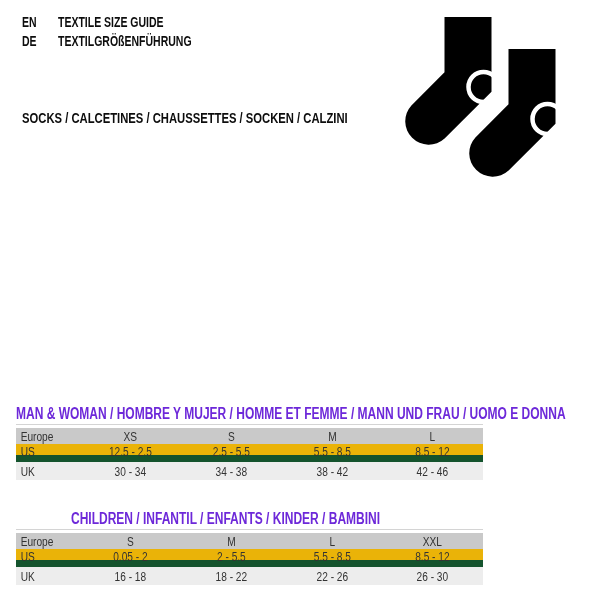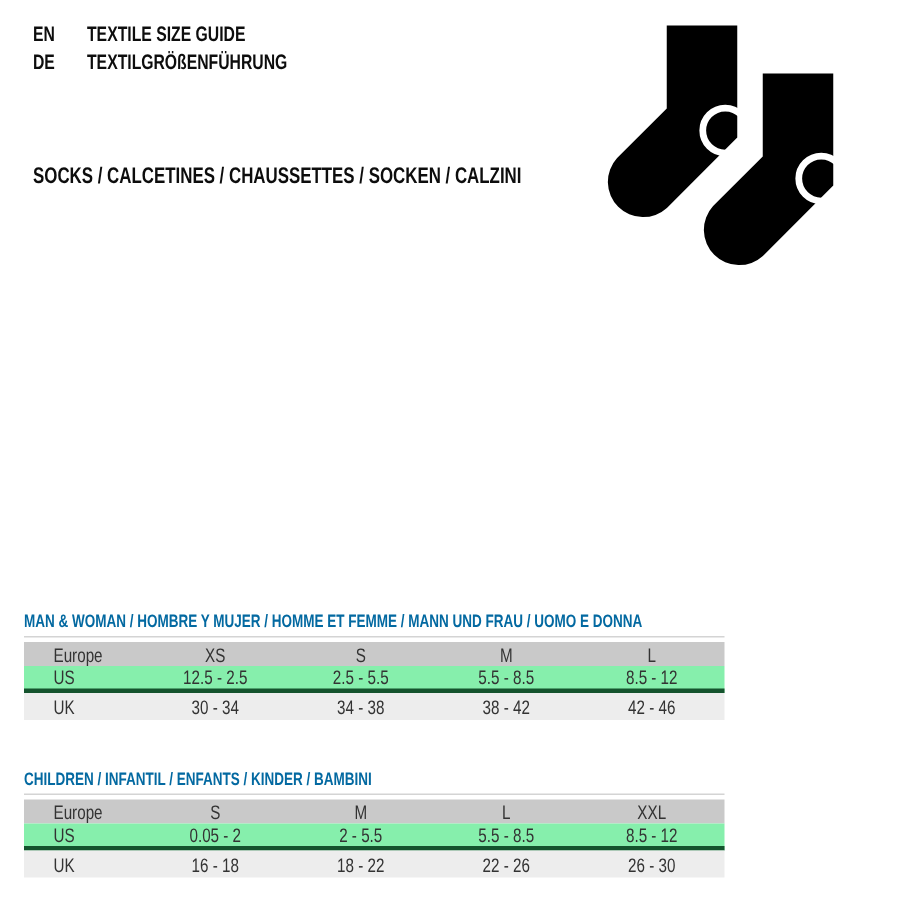--- a/index.html
+++ b/index.html
@@ -55,44 +55,44 @@
   }
   
   .size-table {
     position: absolute;
     left: 16px;
     width: 467px;
   }
   .size-table.adult { top: 407px; }
   .size-table.children { top: 512px; }
   .table-title {
-    font-size: 12px;
+    font-size: 16px;
     font-weight: 700;
     line-height: 14px;
-    color: #0369a1;
+    color: #6d28d9;
     white-space: nowrap;
+    text-align: right;
   }
   .hairline {
     height: 1px;
     background: #d4d4d4;
     margin: 3px 0;
   }
   .tgrid {
     display: grid;
     grid-template-columns: 64px repeat(4, 1fr);
     width: 100%;
     box-sizing: border-box;
-    padding-left: 15px;
   }
   .tgrid.header {
     height: 16px;
     background: #c9c9c9;
   }
   .tgrid.row { height: 18px; }
-  .tgrid.row.white { background: #86efac; border-bottom: 3px solid #14532d; text-align: right; }
+  .tgrid.row.white { background: #eab308; border-bottom: 7px solid #14532d; text-align: right; }
   .tgrid.row.shade { background: #ededed; }
   .cell {
     display: flex;
     align-items: center;
     justify-content: center;
     font-size: 13px;
     color: #333333;
     white-space: nowrap;
     transform: scaleX(0.78);
     transform-origin: 50% 50%;

